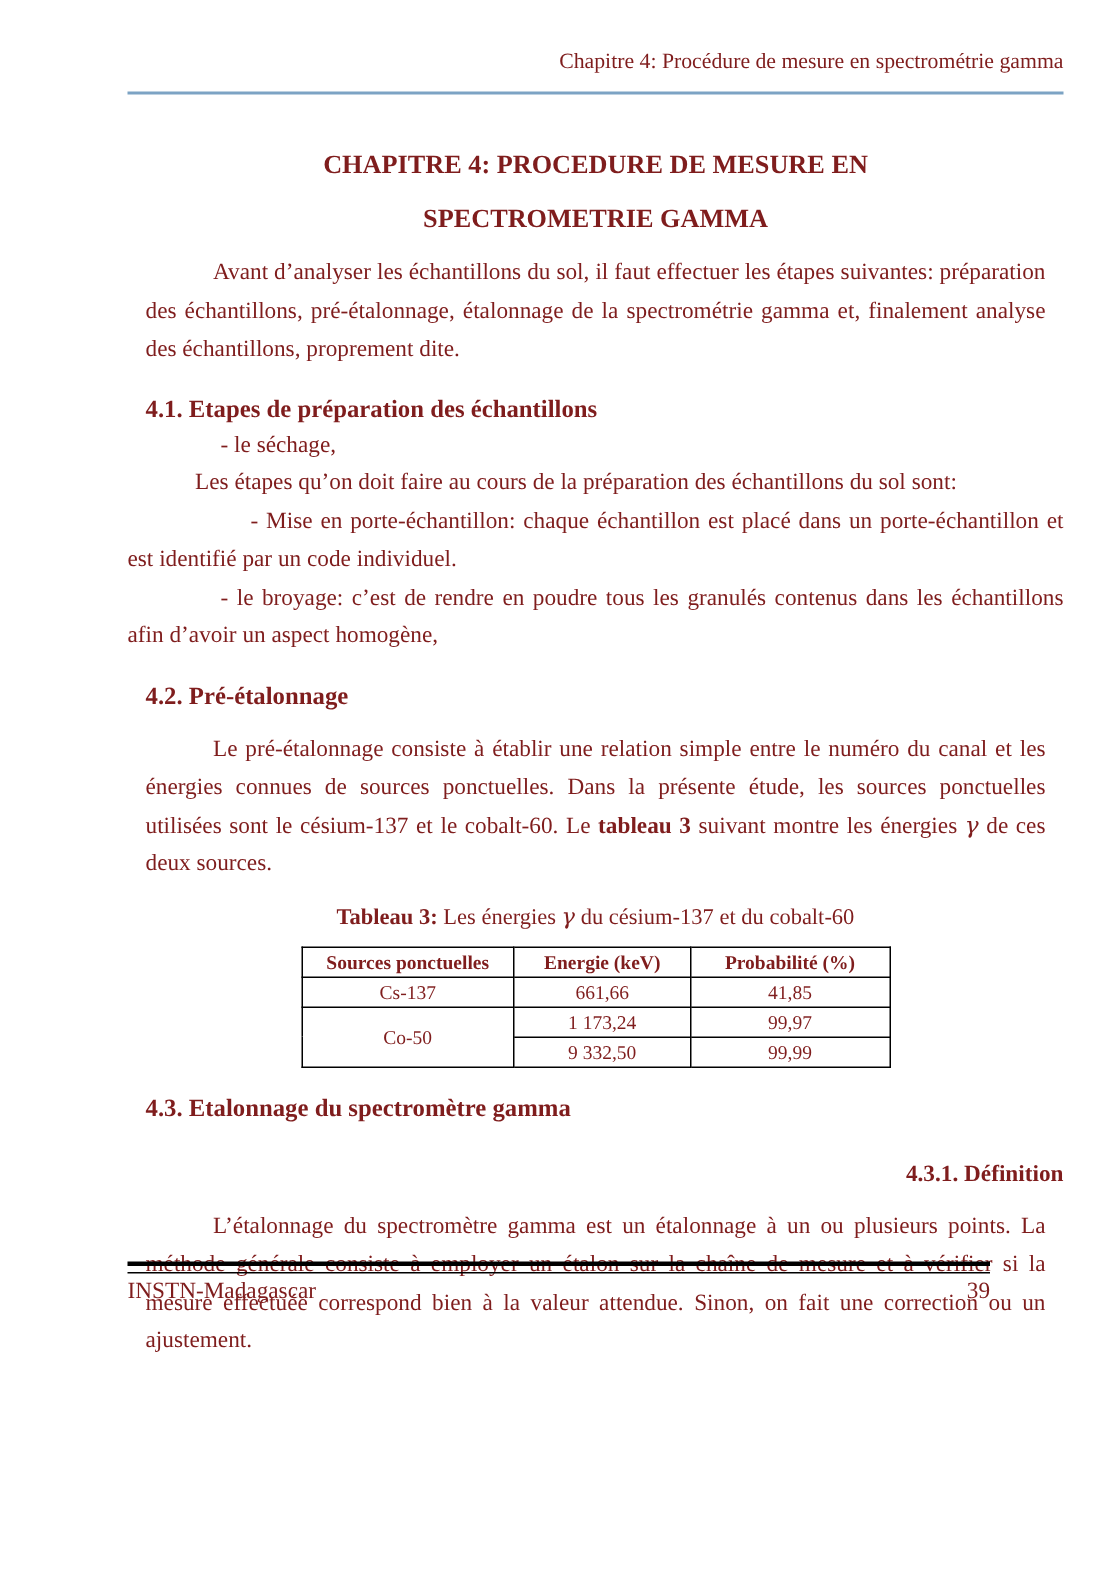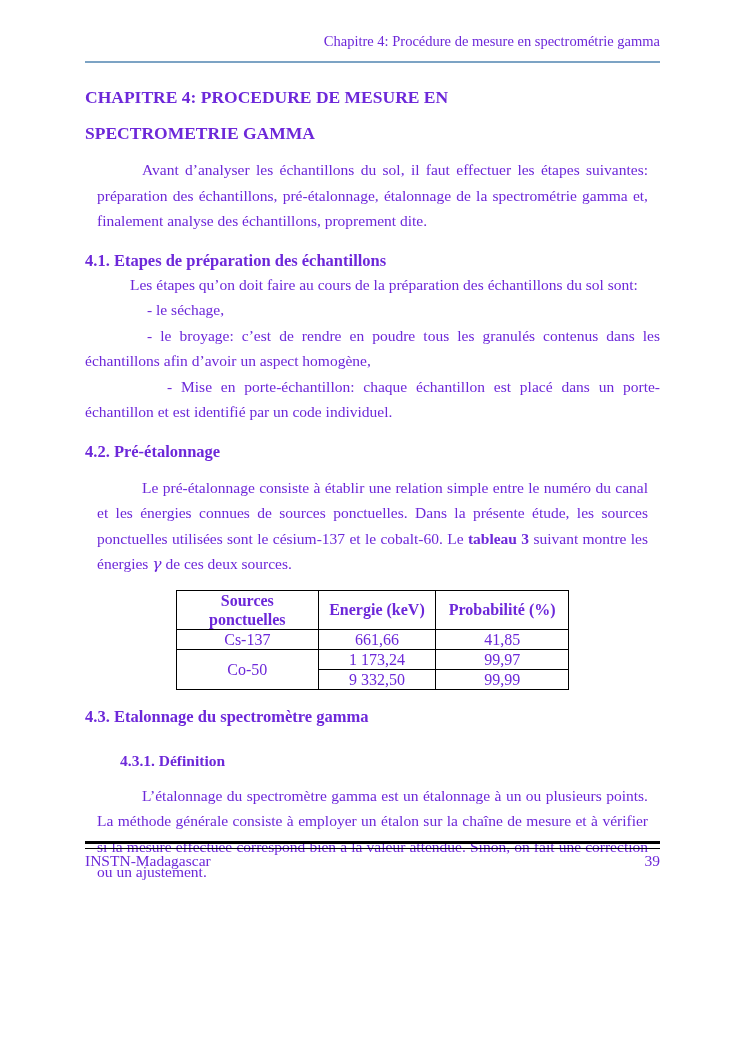--- a/index.html
+++ b/index.html
@@ -6,57 +6,59 @@
     margin: 0;
     padding: 0;
     background: #ffffff;
   }
   .page {
     position: relative;
     width: 745px;
     height: 923px;
     box-sizing: border-box;
     background: #ffffff;
-    padding: 32px 85px 0 85px;
+    padding: 32px 36px 0 85px;
     font-family: "Liberation Serif", "DejaVu Serif", serif;
-    color: #6d28d9;
+    color: #7f1d1d;
     overflow: hidden;
   }
   .running-header {
     text-align: right;
     font-size: 14.5px;
     line-height: 19px;
     padding-bottom: 10px;
     border-bottom: 2px solid #7ca3c4;
   }
   .chapter-title {
-    margin-top: 16px;
+    margin-top: 28px;
+    text-align: center;
     font-weight: bold;
     font-size: 17.5px;
     line-height: 36px;
   }
   .para {
     margin: 12px;
     font-size: 15.5px;
     line-height: 25.5px;
     text-align: justify;
     text-indent: 45px;
   }
   .intro-para { margin-top: 6px; }
   .h2 {
-    margin: 16px 0 0 0;
+    margin: 16px 0 0 12px;
     font-size: 16.5px;
     line-height: 22px;
     font-weight: bold;
   }
   .h3 {
     margin: 22px 0 0 35px;
     font-size: 15.5px;
     line-height: 21px;
     font-weight: bold;
+    text-align: right;
   }
   .item {
     margin: 0;
     font-size: 15.5px;
     line-height: 25.5px;
     text-align: justify;
     text-indent: 62px;
   }
   .item-deep { text-indent: 82px; }
   .b { font-weight: bold; }
@@ -64,21 +66,21 @@
   .caption {
     margin: 12px 0 8px 0;
     text-align: center;
     font-size: 15px;
     line-height: 21px;
   }
   table.data-table {
     margin: 0 auto;
     border-collapse: collapse;
     width: 393px;
-    font-size: 16px;
+    font-size: 13px;
   }
   table.data-table th, table.data-table td {
     border: 1px solid #000000;
     text-align: center;
     vertical-align: middle;
     padding: 0 4px;
     line-height: 19px;
     height: 19px;
   }
   table.data-table th { font-weight: bold; }
@@ -113,28 +115,29 @@
   </div>
 
   <div class="chapter-title">
     <div>CHAPITRE 4: PROCEDURE DE MESURE EN</div>
     <div>SPECTROMETRIE GAMMA</div>
   </div>
 
   <p class="para intro-para">Avant d’analyser les échantillons du sol, il faut effectuer les étapes suivantes: préparation des échantillons, pré-étalonnage, étalonnage de la spectrométrie gamma et, finalement analyse des échantillons, proprement dite.</p>
 
   <h2 class="h2">4.1. Etapes de préparation des échantillons</h2>
+  <p class="item">- le séchage,</p>
   <p class="item" style="text-indent:45px;">Les étapes qu’on doit faire au cours de la préparation des échantillons du sol sont:</p>
-  <p class="item">- le séchage,</p>
+  <p class="item item-deep">- Mise en porte-échantillon: chaque échantillon est placé dans un porte-échantillon et est identifié par un code individuel.</p>
   <p class="item">- le broyage: c’est de rendre en poudre tous les granulés contenus dans les échantillons afin d’avoir un aspect homogène,</p>
-  <p class="item item-deep">- Mise en porte-échantillon: chaque échantillon est placé dans un porte-échantillon et est identifié par un code individuel.</p>
 
   <h2 class="h2">4.2. Pré-étalonnage</h2>
   <p class="para"><span>Le pré-étalonnage consiste à établir une relation simple entre le numéro du canal et les énergies connues de sources ponctuelles. Dans la présente étude, les sources ponctuelles utilisées sont le césium-137 et le cobalt-60. Le </span><span class="b">tableau 3</span><span> suivant montre les énergies </span><span class="gamma">γ</span><span> de ces deux sources.</span></p>
 
+  <div class="caption"><span class="b">Tableau 3:</span><span> Les énergies </span><span class="gamma">γ</span><span> du césium-137 et du cobalt-60</span></div>
 
   <table class="data-table">
     <colgroup>
       <col style="width:142px">
         <col style="width:118px">
         <col style="width:133px">
     </colgroup>
     <thead>
       <tr>
         <th>Sources ponctuelles</th>

